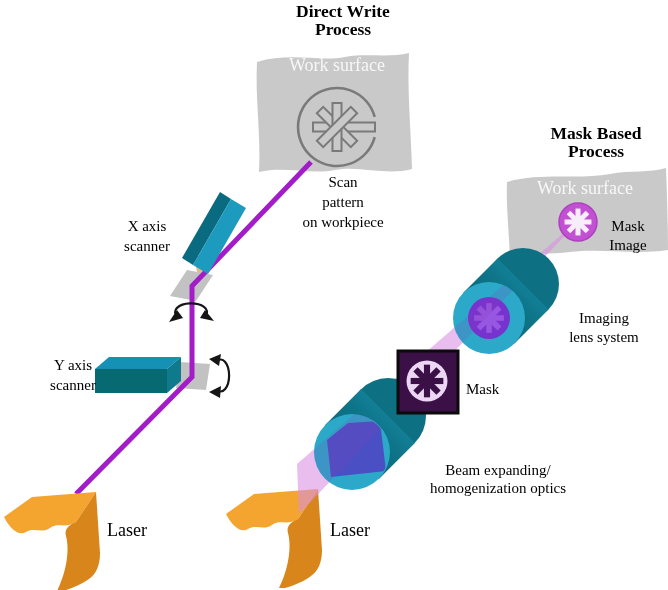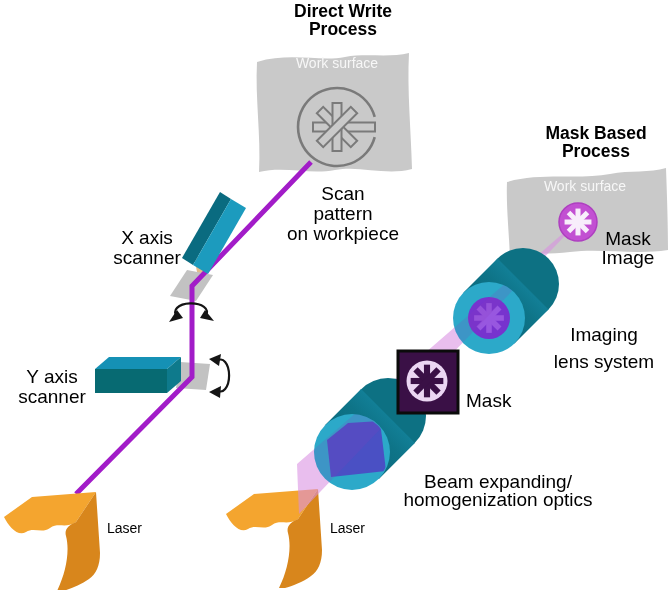--- a/index.html
+++ b/index.html
@@ -1,23 +1,23 @@
 <!DOCTYPE html>
 <html><head>
 <meta charset="utf-8">
 <style>
   html,body{margin:0;padding:0;background:#ffffff;}
   .canvas{position:relative;width:668px;height:590px;background:#ffffff;overflow:hidden;
-          font-family:Liberation Sans, sans-serif;}
+          font-family:Liberation Serif, serif;}
   .canvas svg{position:absolute;left:0;top:0;}
   .lbl{position:absolute;color:#000;white-space:pre-line;line-height:1.1;}
   .lbl.center{text-align:center;}
   .title{font-weight:bold;font-size:17.5px;line-height:18px;}
-  .body17{font-size:19px;line-height:20px;margin-top:12px;}
-  .body19{font-size:14px;}
+  .body17{font-size:15px;line-height:20px;}
+  .body19{font-size:18px;}
   .white{color:#f7f7f7;}
 </style>
 </head>
 <body>
 
 <div class="canvas">
 
 <svg width="668" height="590" viewBox="0 0 668 590">
   <defs>
     <linearGradient id="cylBody" x1="0" y1="1" x2="1" y2="0">
@@ -130,34 +130,34 @@
 
 <div class="lbl body19 white center" style="left:257px;top:56px;width:160px;">Work surface</div>
 
 <div class="lbl body17 center" style="left:263px;top:172px;width:160px;">Scan
 pattern
 on workpiece</div>
 
 <div class="lbl body17 center" style="left:85px;top:216px;width:124px;">X axis
 scanner</div>
 
-<div class="lbl body17 center" style="left:0px;top:355px;width:104px;">Y axis
+<div class="lbl body17 center" style="left:0px;top:355px;width:104px;padding-left:21px;">Y axis
 scanner</div>
 
 <div class="lbl body19" style="left:107px;top:521px;width:70px;">Laser</div>
 
 <div class="lbl title center" style="left:516px;top:124px;width:160px;">Mask Based
 Process</div>
 
 <div class="lbl body19 white center" style="left:505px;top:179px;width:160px;">Work surface</div>
 
 <div class="lbl body17 center" style="left:586px;top:217px;width:84px;line-height:19px;">Mask
 Image</div>
 
-<div class="lbl body17 center" style="left:542px;top:309px;width:124px;line-height:27px;">Imaging
+<div class="lbl body17 center" style="left:542px;top:309px;width:124px;line-height:19px;">Imaging
 lens system</div>
 
 <div class="lbl body17" style="left:466px;top:379px;width:70px;">Mask</div>
 
 <div class="lbl body17 center" style="left:386px;top:461px;width:224px;line-height:18px;text-align:center;">Beam expanding/
 homogenization optics</div>
 
 <div class="lbl body19" style="left:330px;top:521px;width:70px;">Laser</div>
 
 </div>

